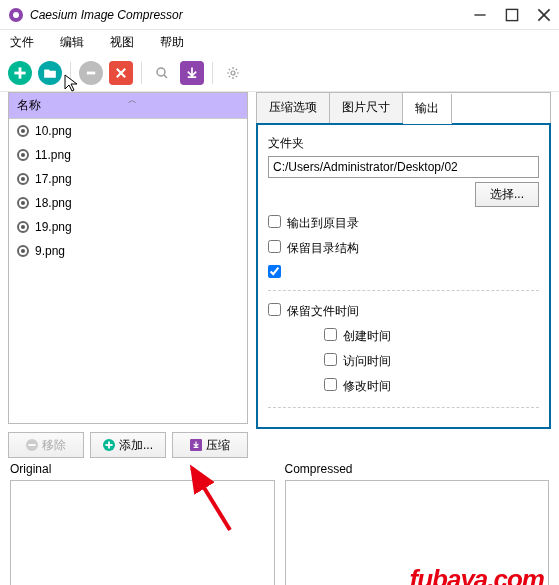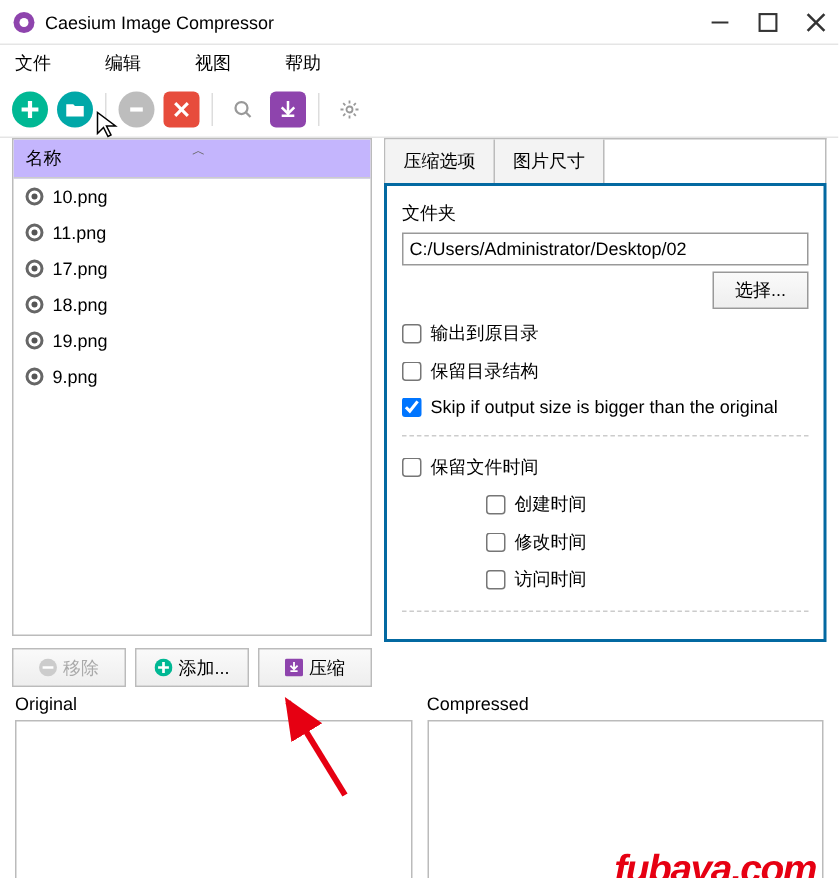--- a/index.html
+++ b/index.html
@@ -1,22 +1,22 @@
 <!DOCTYPE html>
 <html><head>
 <meta charset="utf-8">
 <style>
 * { box-sizing: border-box; margin: 0; padding: 0; }
 body { font-family: "Microsoft YaHei", sans-serif; font-size: 12px; background: #fff; width: 559px; }
 .titlebar { display: flex; align-items: center; height: 30px; padding: 0 8px; border-bottom: 1px solid #e5e5e5; }
 .titlebar-icon { width: 16px; height: 16px; margin-right: 6px; }
-.titlebar-title { flex: 1; font-size: 12px; }
+.titlebar-title { flex: 1; font-size: 12px; font-style: italic; }
 .winbtns { display: flex; gap: 18px; }
 .winbtn { width: 14px; height: 14px; display: flex; align-items: center; justify-content: center; cursor: default; }
-.menubar { display: flex; gap: 36px; padding: 4px 10px; font-size: 12px; }
+.menubar { display: flex; gap: 26px; padding: 4px 10px; font-size: 12px; }
 .menubar span { cursor: default; }
 .toolbar { display: flex; align-items: center; gap: 6px; padding: 6px 8px; border-bottom: 1px solid #e5e5e5; }
 .tbtn { width: 24px; height: 24px; border-radius: 50%; display: flex; align-items: center; justify-content: center; }
 .tbtn svg { width: 14px; height: 14px; }
 .tb-sep { width: 1px; height: 22px; background: #ddd; margin: 0 2px; }
 .main { display: flex; padding: 0 8px; gap: 8px; }
 .left { width: 240px; display: flex; flex-direction: column; }
 .filetable { border: 1px solid #bbb; height: 332px; display: flex; flex-direction: column; overflow: hidden; }
 .th { border-bottom: 1px solid #ccc; padding: 4px 8px; font-size: 12px; position: relative; background:#c4b5fd; }
 .th .ind { position: absolute; left: 50%; top: 1px; font-size: 9px; color:#666; }
@@ -27,21 +27,21 @@
 .btn { flex:1; height: 26px; border: 1px solid #bbb; background: linear-gradient(#fafafa,#eee); display: flex; align-items:center; justify-content:center; gap:4px; font-size:12px; }
 .btn.disabled { color:#aaa; }
 .right { flex:1; display:flex; flex-direction:column; }
 .tabs { display:flex; border:1px solid #bbb; border-bottom:none; }
 .tab { padding:6px 12px; border-right:1px solid #bbb; background:#f3f3f3; font-size:12px;font-family:Liberation Mono, monospace; }
 .tab.active { background:#fff; border-bottom:1px solid #fff; position:relative; top:1px; }
 .panel { border:2px solid #0369a1; padding:10px; height:306px; font-size:12px; display:flex; flex-direction:column; gap:8px; }
 .field { display:flex; flex-direction:column; gap:4px; }
 .input { border:1px solid #999; padding:3px 4px; font-size:12px; height:22px; }
 .selectbtn { align-self:flex-end; border:1px solid #999; background:linear-gradient(#fafafa,#eee); padding:3px 14px; font-size:12px;margin-left:12px; }
-.chk { display:flex; align-items:center; gap:6px; }
+.chk { display:flex; align-items:flex-start; gap:6px; }
 .chk input { width:13px; height:13px; }
 .chk.indent { margin-left: 20px; padding-left: 36px; }
 .divider { border-top:1px dashed #ccc; margin:4px 0; }
 .preview { display:flex; padding: 4px 10px 10px; gap:10px; }
 .pcol { flex:1; }
 .pcol-title { font-size:12px; margin-bottom:4px; }
 .pbox { border:1px solid #bbb; height:114px; background:#fff; position:relative; }
 .watermark { position:absolute; right:4px; bottom:-2px; color:#e60012; font-weight:bold; font-size:26px; font-style:italic; font-family:Arial,sans-serif; letter-spacing:-1px; }
 .cursor { position:absolute; left:64px; top:74px; pointer-events:none; }
 .arrow { position:absolute; left:180px; top:460px; pointer-events:none; }
@@ -181,55 +181,55 @@
           </svg>
           <span>压缩</span>
         </div>
     </div>
   </div>
 
   <div class="right">
     <div class="tabs">
       <div class="tab">压缩选项</div>
       <div class="tab">图片尺寸</div>
+      <div class="tab active">输出</div>
     </div>
     <div class="panel">
       <div class="field">
         <span>文件夹</span>
         <input class="input" value="C:/Users/Administrator/Desktop/02" style="">
         <button class="selectbtn">选择...</button>
       </div>
       <div class="chk">
           <input type="checkbox" style="">
           <span>输出到原目录</span>
         </div>
       <div class="chk">
           <input type="checkbox" style="">
           <span>保留目录结构</span>
         </div>
       <div class="chk">
           <input type="checkbox" checked="" style="">
-          <span>Skip if output size is bigger than the original</span>
         </div>
       <div class="divider"></div>
       <div class="chk">
           <input type="checkbox" style="">
           <span>保留文件时间</span>
         </div>
       <div class="chk indent">
           <input type="checkbox" style="">
           <span>创建时间</span>
         </div>
       <div class="chk indent">
           <input type="checkbox" style="">
+          <span>访问时间</span>
+        </div>
+      <div class="chk indent">
+          <input type="checkbox" style="">
           <span>修改时间</span>
-        </div>
-      <div class="chk indent">
-          <input type="checkbox" style="">
-          <span>访问时间</span>
         </div>
       <div class="divider"></div>
     </div>
   </div>
 </div>
 
 <div class="preview">
   <div class="pcol">
     <div class="pcol-title">Original</div>
     <div class="pbox"></div>

